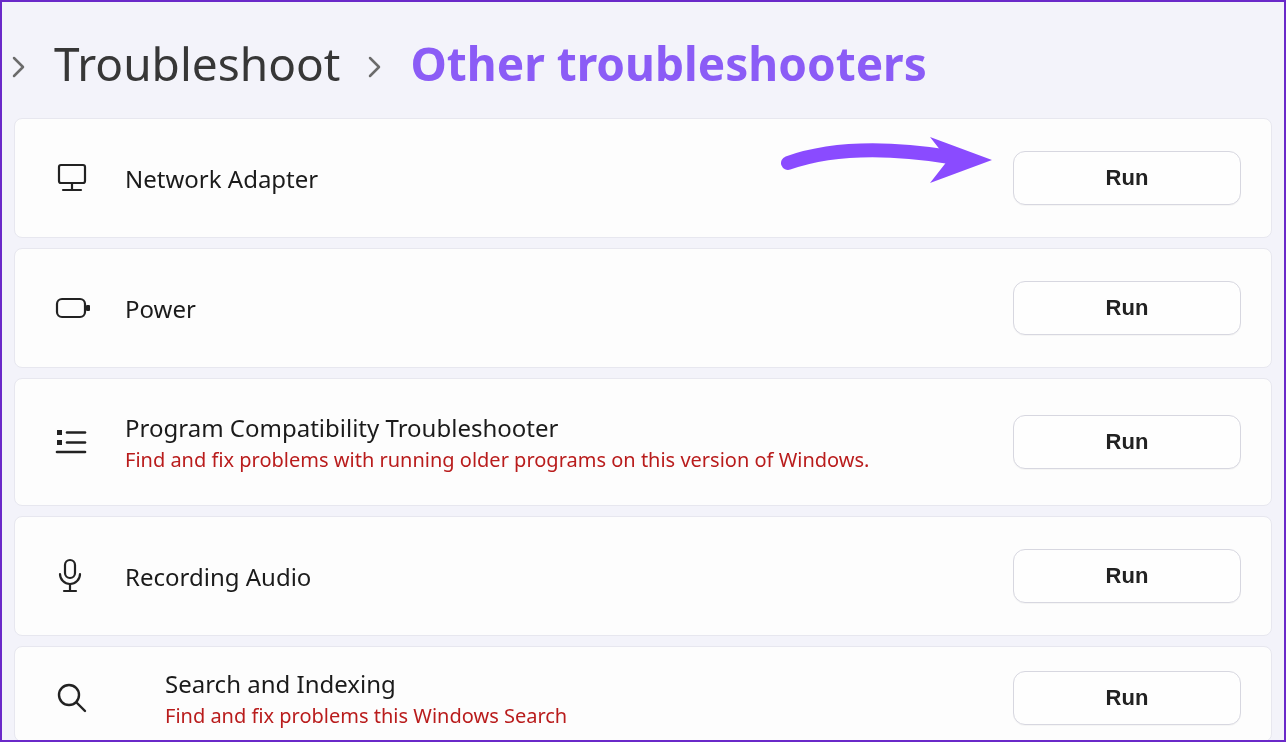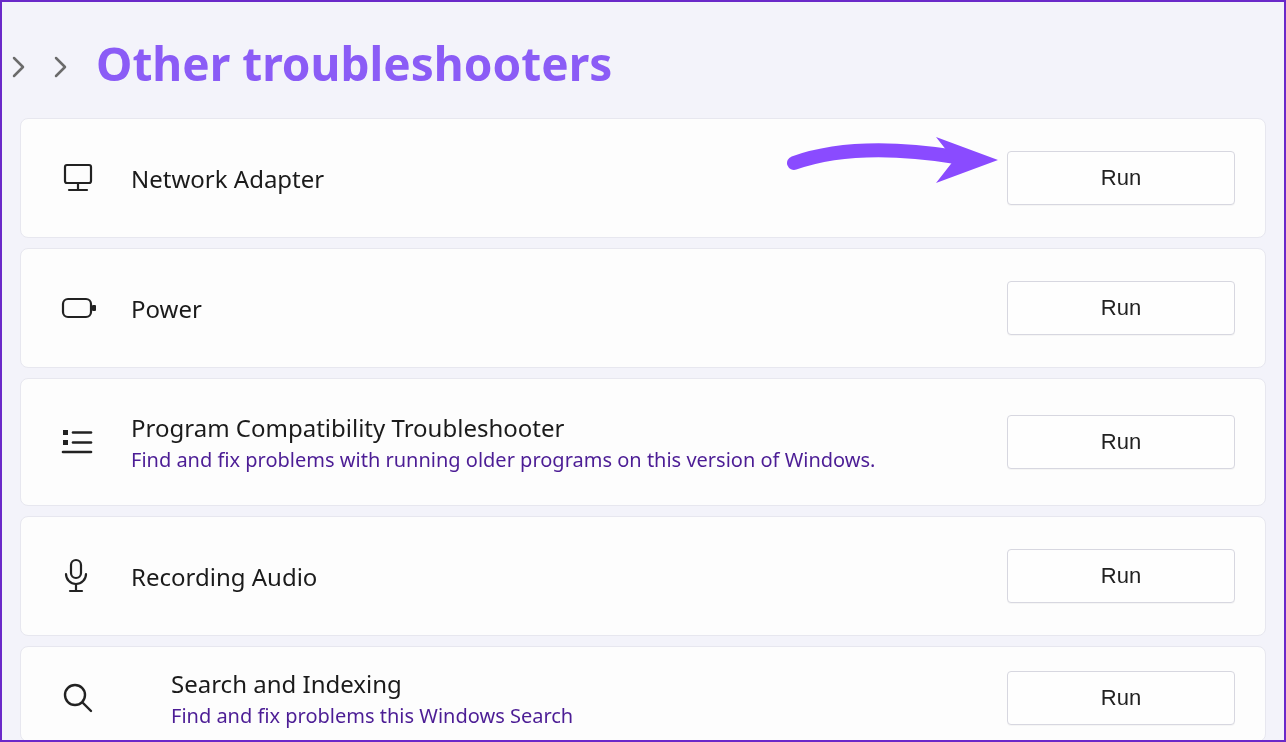--- a/index.html
+++ b/index.html
@@ -27,21 +27,21 @@
     font-weight: 500;
     position: relative;
     top: 4px;
   }
   .breadcrumb .crumb { white-space: nowrap; }
   .breadcrumb .crumb.current { font-weight: 700; color: #8b5cf6; }
   .list {
     display: flex;
     flex-direction: column;
     gap: 10px;
-    padding: 0 18px;
+    padding: 0 12px;
   }
   .card {
     background: #fdfdfd;
     border: 1px solid #e7e7ef;
     border-radius: 8px;
     display: flex;
     align-items: center;
     padding: 32px 30px 32px 40px;
     min-height: 116px;
     position: relative;
@@ -60,30 +60,30 @@
     gap: 2px;
   }
   .card .title {
     font-size: 24px;
     font-weight: 400;
     color: #1b1b1b;
   }
   .card .desc {
     font-size: 20px;
     font-weight: 400;
-    color: #4c1d95;
+    color: #b91c1c;
   }
   .run-btn {
     width: 228px;
     height: 54px;
     border: 1px solid #d7d7e0;
     background: #fefefe;
-    border-radius: 4px;
+    border-radius: 12px;
     font-size: 22px;
-    font-weight: 400;
+    font-weight: 700;
     color: #222;
     cursor: pointer;
     box-shadow: 0 1px 0 rgba(0,0,0,0.03);
   }
   .arrow-annotation {
     position: absolute;
     left: 765px;
     top: 14px;
     width: 220px;
     height: 54px;
@@ -93,20 +93,21 @@
 </style>
 </head>
 <body>
 
 <nav class="breadcrumb">
   <span class="sep">
     <svg width="14" height="22" viewBox="0 0 14 22">
         <path d="M2 2 L11 11 L2 20" stroke="#6b6b6b" stroke-width="2.5" fill="none" stroke-linecap="round" stroke-linejoin="round"></path>
       </svg>
   </span>
+  <span class="crumb">Troubleshoot</span>
   <span class="sep">
     <svg width="14" height="22" viewBox="0 0 14 22">
         <path d="M2 2 L11 11 L2 20" stroke="#6b6b6b" stroke-width="2.5" fill="none" stroke-linecap="round" stroke-linejoin="round"></path>
       </svg>
   </span>
   <span class="crumb current">Other troubleshooters</span>
 </nav>
 
 <div class="list">
 

